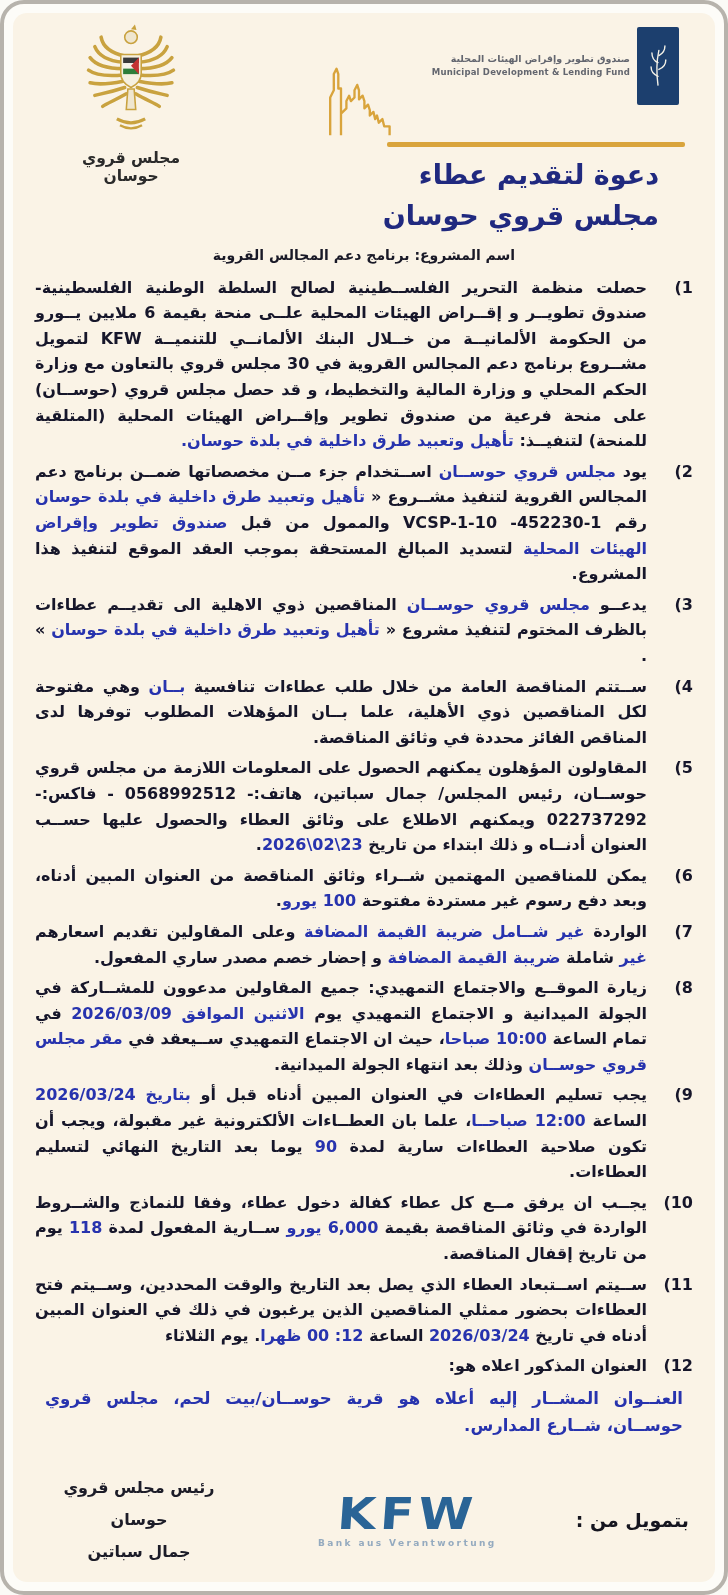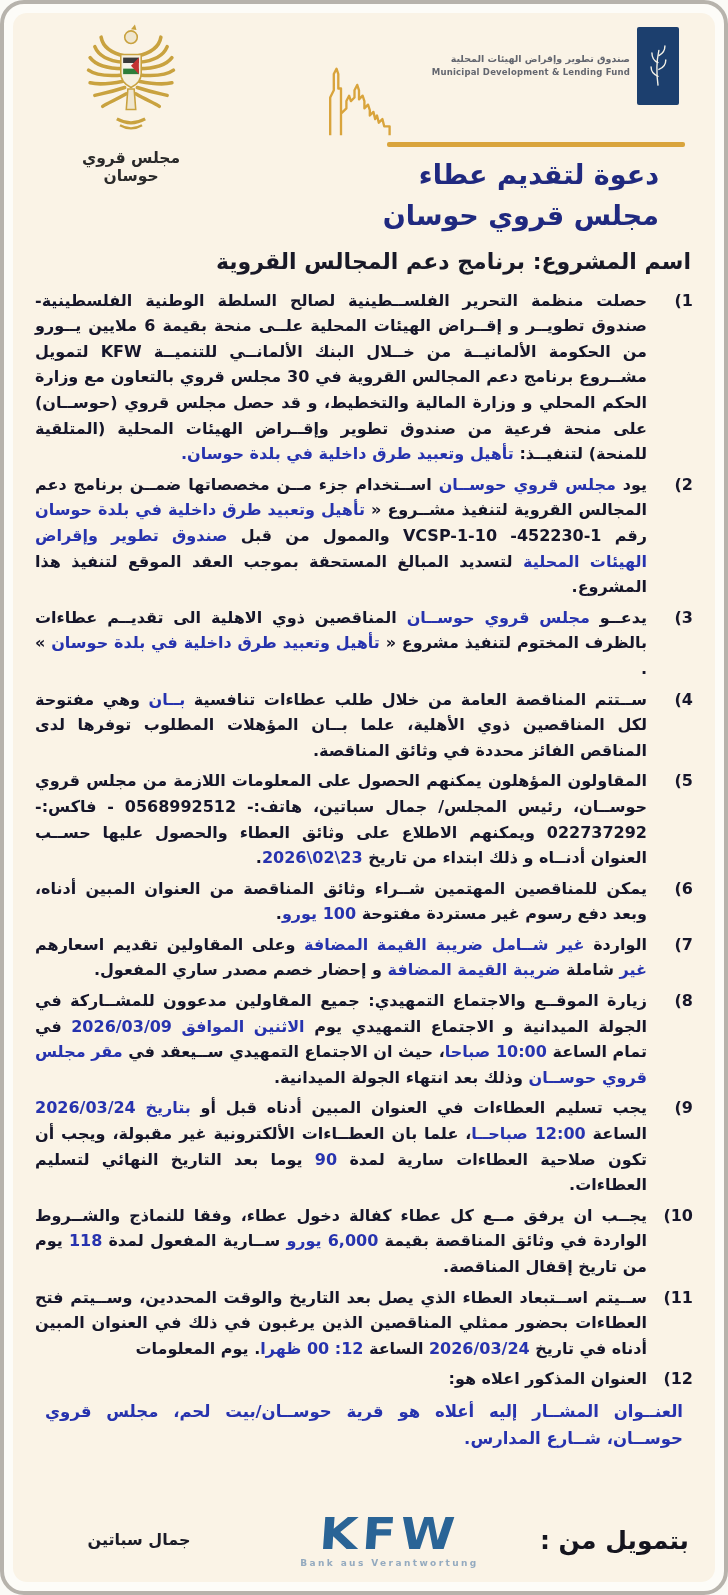--- a/index.html
+++ b/index.html
@@ -17,35 +17,35 @@
   .goldline{position:absolute;left:352px;right:8px;top:119px;height:5px;background:var(--gold);border-radius:2px}
   .mdlf{position:absolute;right:14px;top:4px;display:flex;align-items:center;gap:7px}
   .mdlf-box{width:42px;height:78px;background:var(--mdlf);display:flex;align-items:center;justify-content:center;border-radius:2px}
   .mdlf-text{text-align:right;padding-bottom:4px;color:#63666f;filter:blur(.2px)}
   .mdlf-ar{font-size:9.5px;line-height:1.6}
   .mdlf-en{font-size:8.5px;letter-spacing:.2px;direction:ltr}
 
   .titles{width:400px;margin:2px 34px 6px auto;color:var(--navy);
           font-size:27px;line-height:1.5}
 
-  .project{font-size:22px;line-height:1.62;margin:2px 2px 8px;text-align:right;color:#191927}
+  .project{font-size:14px;line-height:1.62;margin:2px 18px 8px;text-align:center;color:#191927}
 
   
   .list{flex:0 1 auto}
   .row{display:flex;gap:9px;margin-bottom:5px}
   .num{flex:0 0 37px;font-size:16px;line-height:1.6;text-align:right}
   .txt{flex:1;font-size:16px;line-height:1.6;text-align:justify}
   .seg-b{color:var(--blue)}
   [dir="ltr"]{unicode-bidi:isolate}
 
   .address{color:var(--blue);font-size:16.5px;line-height:1.65;text-align:justify;margin:1px 10px 8px}
 
   
   .footer{display:flex;align-items:center;margin-top:auto;padding:4px 4px 2px;flex:0 0 auto}
-  .funding{font-size:25px;color:#15151f}
+  .funding{font-size:19px;color:#15151f}
   .kfw-wrap{flex:1;display:flex;flex-direction:column;align-items:center;direction:ltr}
   .kfw-name{font-size:44px;line-height:1;color:var(--kfw);letter-spacing:4px;
             transform:skewX(-4deg) scaleX(1.12);font-weight:bold}
   .kfw-tagline{font-size:9px;letter-spacing:2.4px;color:#94aabf;margin-top:2px;filter:blur(.3px)}
   .sig{width:200px;text-align:center;font-size:16px;line-height:2;color:#1c1c28}
 </style>
 </head>
 <body>
 
 <div class="frame">
@@ -154,35 +154,36 @@
       <div class="row">
           <div class="num">9)</div>
           <div class="txt"><span>يجب تسليم العطاءات في العنوان المبين أدناه قبل أو </span><span class="seg-b">بتاريخ </span><span class="seg-b" dir="ltr">2026/03/24</span><span> الساعة </span><span class="seg-b" dir="ltr">12:00</span><span class="seg-b"> صباحــا</span><span>، علما بان العطــاءات الألكترونية غير مقبولة، ويجب أن تكون صلاحية العطاءات سارية لمدة </span><span class="seg-b">90</span><span> يوما بعد التاريخ النهائي لتسليم العطاءات.</span></div>
         </div>
       <div class="row">
           <div class="num">10)</div>
           <div class="txt"><span>يجــب ان يرفق مــع كل عطاء كفالة دخول عطاء، وفقا للنماذج والشــروط الواردة في وثائق المناقصة بقيمة </span><span class="seg-b" dir="ltr">6,000</span><span class="seg-b"> يورو</span><span> ســارية المفعول لمدة </span><span class="seg-b">118</span><span> يوم من تاريخ إقفال المناقصة.</span></div>
         </div>
       <div class="row">
           <div class="num">11)</div>
-          <div class="txt"><span>ســيتم اســتبعاد العطاء الذي يصل بعد التاريخ والوقت المحددين، وســيتم فتح العطاءات بحضور ممثلي المناقصين الذين يرغبون في ذلك في العنوان المبين أدناه في تاريخ </span><span class="seg-b" dir="ltr">2026/03/24</span><span> الساعة </span><span class="seg-b">12: 00</span><span class="seg-b"> ظهرا</span><span>. يوم المعلومات</span></div>
+          <div class="txt"><span>ســيتم اســتبعاد العطاء الذي يصل بعد التاريخ والوقت المحددين، وســيتم فتح العطاءات بحضور ممثلي المناقصين الذين يرغبون في ذلك في العنوان المبين أدناه في تاريخ </span><span class="seg-b" dir="ltr">2026/03/24</span><span> الساعة </span><span class="seg-b">12: 00</span><span class="seg-b"> ظهرا</span><span>. يوم الثلاثاء</span></div>
         </div>
       <div class="row">
           <div class="num">12)</div>
           <div class="txt"><span>العنوان المذكور اعلاه هو:</span></div>
         </div>
     </div>
 
     <div class="address">العنــوان المشــار إليه أعلاه هو قرية حوســان/بيت لحم، مجلس قروي حوســان، شــارع المدارس.</div>
 
     <div class="footer">
       <div class="funding">بتمويل من :</div>
       <div class="kfw-wrap">
         <div class="kfw-name">KFW</div>
         <div class="kfw-tagline">Bank aus Verantwortung</div>
       </div>
       <div class="sig">
+        <div>رئيس مجلس قروي حوسان</div>
         <div>جمال سباتين</div>
       </div>
     </div>
 
   </div>
 </div>
 
 </body></html>

